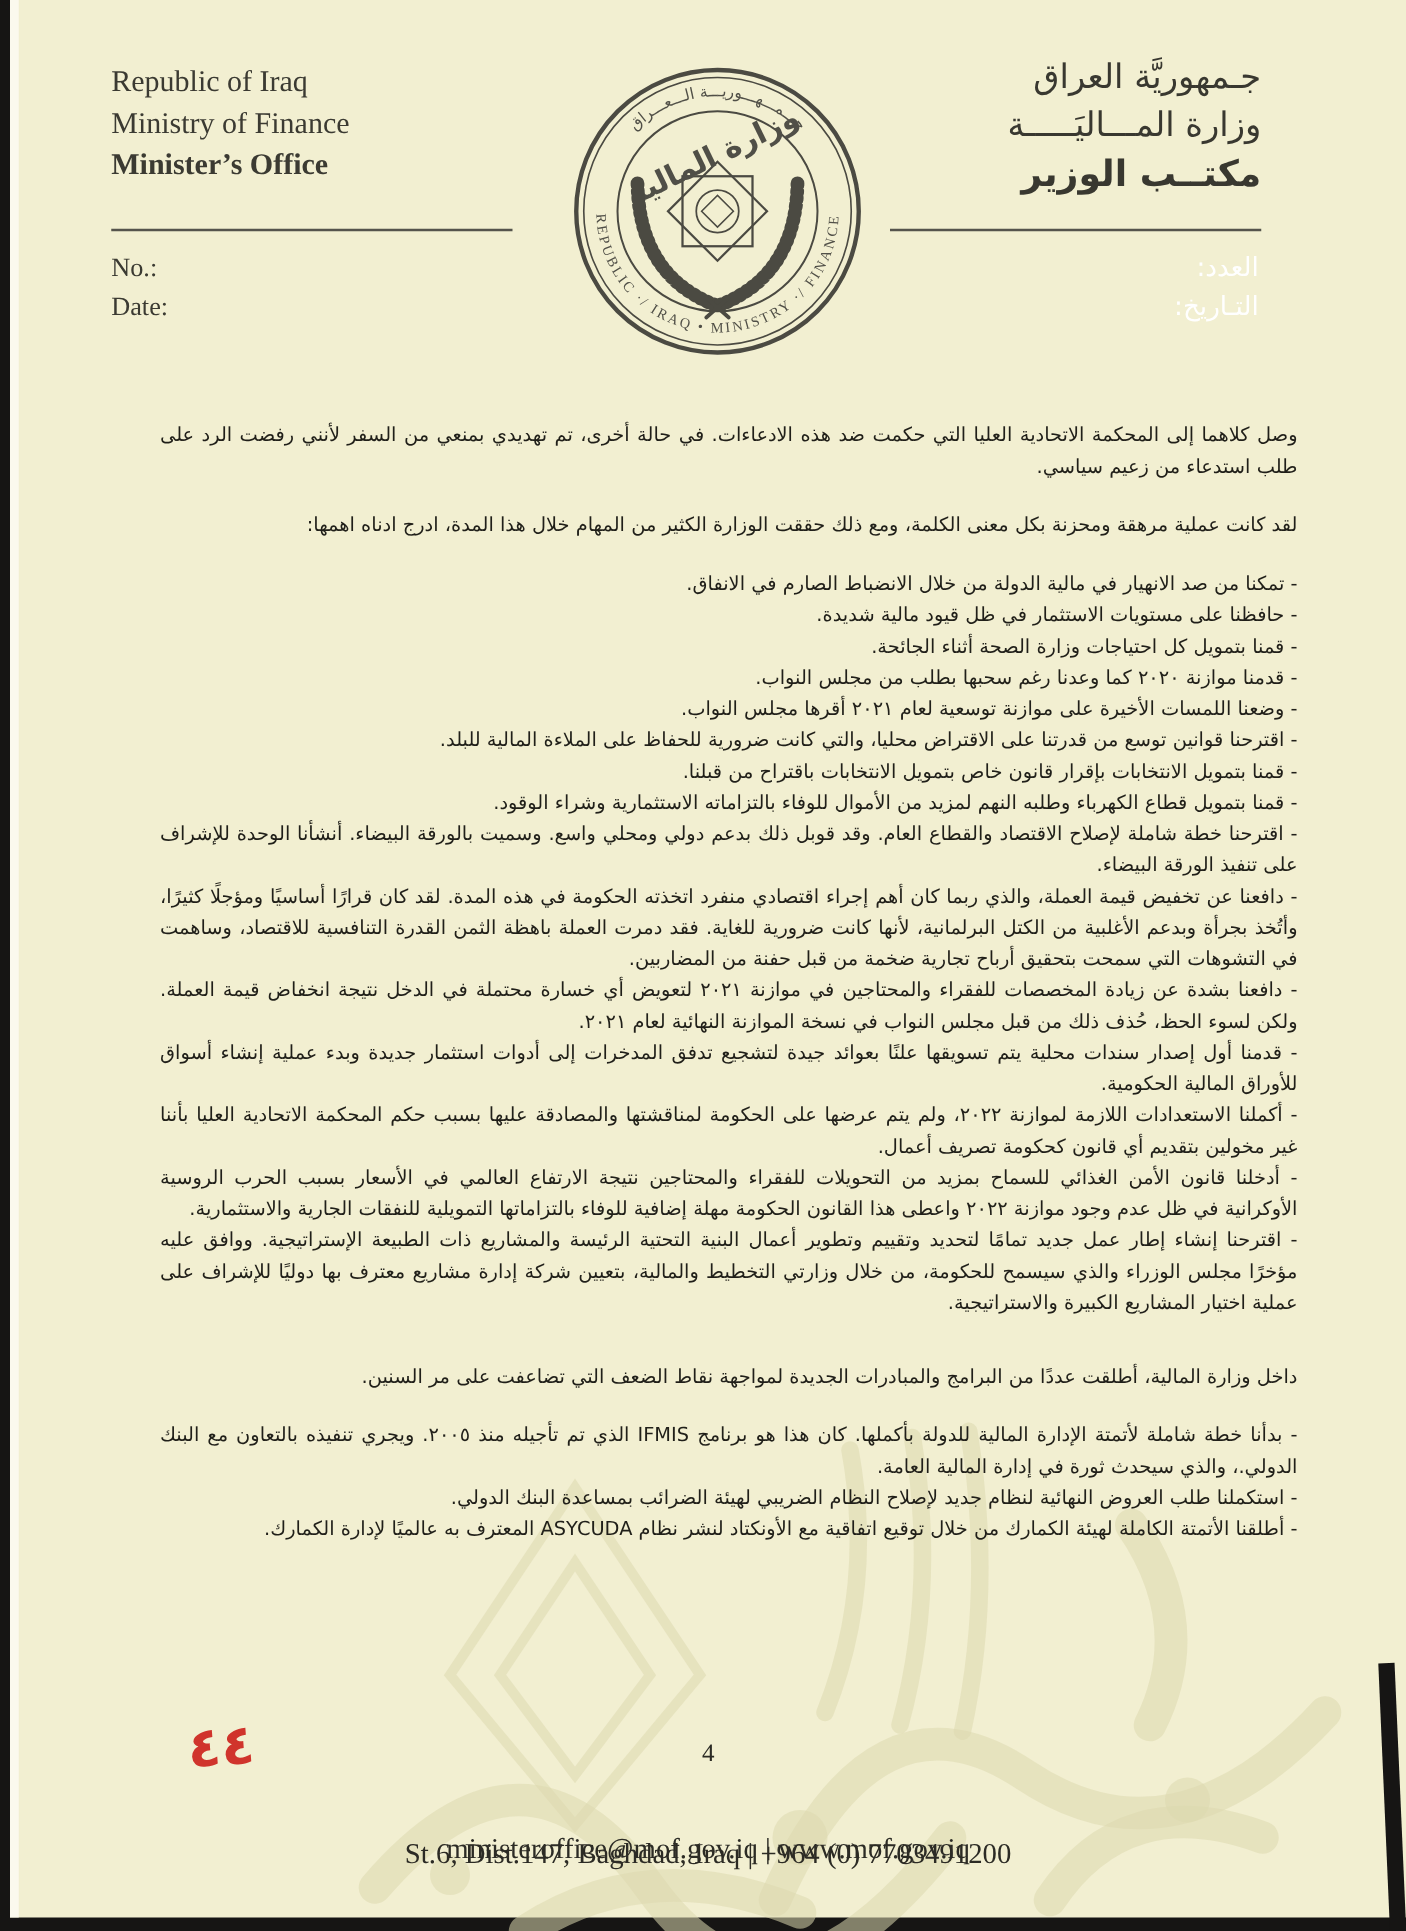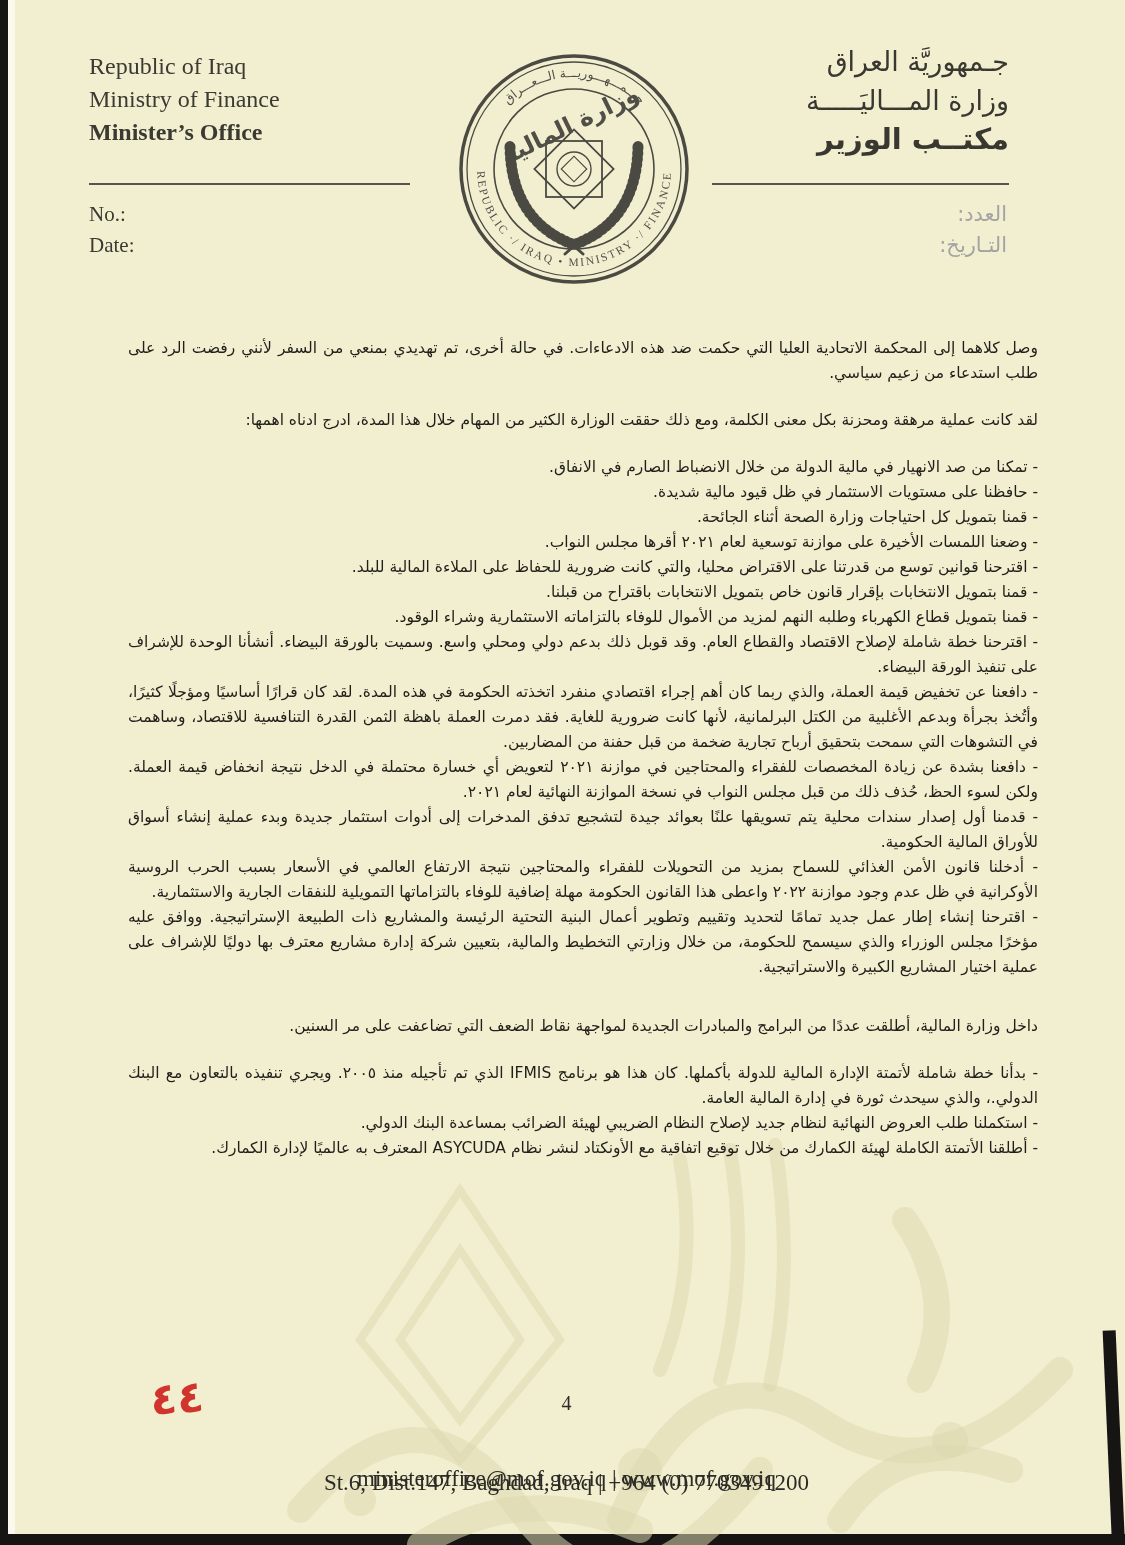--- a/index.html
+++ b/index.html
@@ -14,21 +14,21 @@
          font-family:"Liberation Serif","DejaVu Serif",serif;font-size:24px;line-height:33px;}
   .lh-en .b3{font-weight:bold;}
   .rule{position:absolute;top:183px;height:2px;background:#55544c;}
   .rule-left{left:89px;width:321px;}
   .rule-right{right:116px;width:297px;}
   .nodate-en{position:absolute;left:89px;color:#3b3a32;
          font-family:"Liberation Serif","DejaVu Serif",serif;font-size:21px;font-weight:normal;}
   .lh-ar{position:absolute;right:116px;top:42px;color:#393830;text-align:right;direction:rtl;
          font-size:27px;line-height:39px;}
   .lh-ar .b3{font-weight:bold;font-size:29px;}
-  .nodate-ar{position:absolute;right:118px;color:#a3a3a3;direction:rtl;font-size:21px;}
+  .nodate-ar{position:absolute;right:118px;color:#ffffff;direction:rtl;font-size:21px;}
   .y-no{top:202px;} .y-date{top:233px;}
   
   .seal{position:absolute;left:453px;top:48px;width:242px;height:242px;}
   
   .body{position:absolute;left:128px;top:336px;width:910px;direction:rtl;color:#201f19;
         text-align:justify;font-size:15.5px;line-height:25px;z-index:2;}
   .body p{margin:0;}
   .p-gap{margin-bottom:22px !important;}
   .list-gap{margin-bottom:34px !important;}
   .bullet{margin:0;}
@@ -130,28 +130,30 @@
   </svg>
 
   <div class="body">
     <p class="p-gap">وصل كلاهما إلى المحكمة الاتحادية العليا التي حكمت ضد هذه الادعاءات. في حالة أخرى، تم تهديدي بمنعي من السفر لأنني رفضت الرد على طلب استدعاء من زعيم سياسي.</p>
     <p class="p-gap">لقد كانت عملية مرهقة ومحزنة بكل معنى الكلمة، ومع ذلك حققت الوزارة الكثير من المهام خلال هذا المدة، ادرج ادناه اهمها:</p>
     <div class="list-gap">
 
     <p class="bullet">- تمكنا من صد الانهيار في مالية الدولة من خلال الانضباط الصارم في الانفاق.</p>
         <p class="bullet">- حافظنا على مستويات الاستثمار في ظل قيود مالية شديدة.</p>
         <p class="bullet">- قمنا بتمويل كل احتياجات وزارة الصحة أثناء الجائحة.</p>
+        <p class="bullet">- قدمنا موازنة ٢٠٢٠ كما وعدنا رغم سحبها بطلب من مجلس النواب.</p>
         <p class="bullet">- وضعنا اللمسات الأخيرة على موازنة توسعية لعام ٢٠٢١ أقرها مجلس النواب.</p>
         <p class="bullet">- اقترحنا قوانين توسع من قدرتنا على الاقتراض محليا، والتي كانت ضرورية للحفاظ على الملاءة المالية للبلد.</p>
         <p class="bullet">- قمنا بتمويل الانتخابات بإقرار قانون خاص بتمويل الانتخابات باقتراح من قبلنا.</p>
         <p class="bullet">- قمنا بتمويل قطاع الكهرباء وطلبه النهم لمزيد من الأموال للوفاء بالتزاماته الاستثمارية وشراء الوقود.</p>
         <p class="bullet">- اقترحنا خطة شاملة لإصلاح الاقتصاد والقطاع العام. وقد قوبل ذلك بدعم دولي ومحلي واسع. وسميت بالورقة البيضاء. أنشأنا الوحدة للإشراف على تنفيذ الورقة البيضاء.</p>
         <p class="bullet">- دافعنا عن تخفيض قيمة العملة، والذي ربما كان أهم إجراء اقتصادي منفرد اتخذته الحكومة في هذه المدة. لقد كان قرارًا أساسيًا ومؤجلًا كثيرًا، وأتُخذ بجرأة وبدعم الأغلبية من الكتل البرلمانية، لأنها كانت ضرورية للغاية. فقد دمرت العملة باهظة الثمن القدرة التنافسية للاقتصاد، وساهمت في التشوهات التي سمحت بتحقيق أرباح تجارية ضخمة من قبل حفنة من المضاربين.</p>
         <p class="bullet">- دافعنا بشدة عن زيادة المخصصات للفقراء والمحتاجين في موازنة ٢٠٢١ لتعويض أي خسارة محتملة في الدخل نتيجة انخفاض قيمة العملة. ولكن لسوء الحظ، حُذف ذلك من قبل مجلس النواب في نسخة الموازنة النهائية لعام ٢٠٢١.</p>
         <p class="bullet">- قدمنا أول إصدار سندات محلية يتم تسويقها علنًا بعوائد جيدة لتشجيع تدفق المدخرات إلى أدوات استثمار جديدة وبدء عملية إنشاء أسواق للأوراق المالية الحكومية.</p>
+        <p class="bullet">- أكملنا الاستعدادات اللازمة لموازنة ٢٠٢٢، ولم يتم عرضها على الحكومة لمناقشتها والمصادقة عليها بسبب حكم المحكمة الاتحادية العليا بأننا غير مخولين بتقديم أي قانون كحكومة تصريف أعمال.</p>
         <p class="bullet">- أدخلنا قانون الأمن الغذائي للسماح بمزيد من التحويلات للفقراء والمحتاجين نتيجة الارتفاع العالمي في الأسعار بسبب الحرب الروسية الأوكرانية في ظل عدم وجود موازنة ٢٠٢٢ واعطى هذا القانون الحكومة مهلة إضافية للوفاء بالتزاماتها التمويلية للنفقات الجارية والاستثمارية.</p>
         <p class="bullet">- اقترحنا إنشاء إطار عمل جديد تمامًا لتحديد وتقييم وتطوير أعمال البنية التحتية الرئيسة والمشاريع ذات الطبيعة الإستراتيجية. ووافق عليه مؤخرًا مجلس الوزراء والذي سيسمح للحكومة، من خلال وزارتي التخطيط والمالية، بتعيين شركة إدارة مشاريع معترف بها دوليًا للإشراف على عملية اختيار المشاريع الكبيرة والاستراتيجية.</p>
       </div>
     <p class="p-gap">داخل وزارة المالية، أطلقت عددًا من البرامج والمبادرات الجديدة لمواجهة نقاط الضعف التي تضاعفت على مر السنين.</p>
     <div>
 
     <p class="bullet">- بدأنا خطة شاملة لأتمتة الإدارة المالية للدولة بأكملها. كان هذا هو برنامج IFMIS الذي تم تأجيله منذ ٢٠٠٥. ويجري تنفيذه بالتعاون مع البنك الدولي.، والذي سيحدث ثورة في إدارة المالية العامة.</p>
         <p class="bullet">- استكملنا طلب العروض النهائية لنظام جديد لإصلاح النظام الضريبي لهيئة الضرائب بمساعدة البنك الدولي.</p>
         <p class="bullet">- أطلقنا الأتمتة الكاملة لهيئة الكمارك من خلال توقيع اتفاقية مع الأونكتاد لنشر نظام ASYCUDA المعترف به عالميًا لإدارة الكمارك.</p>
       </div>

